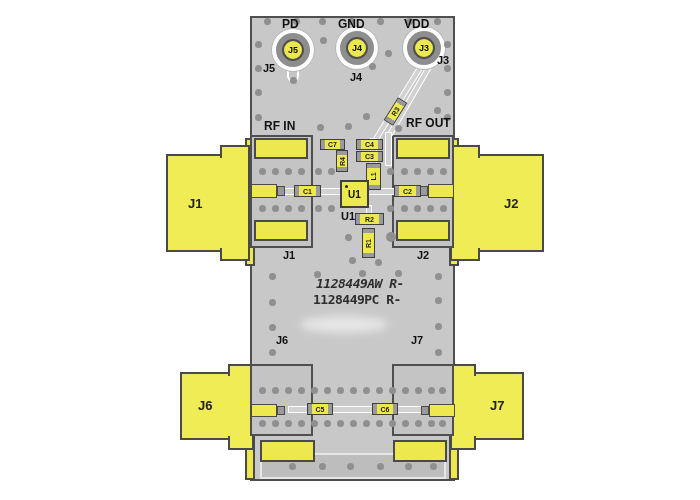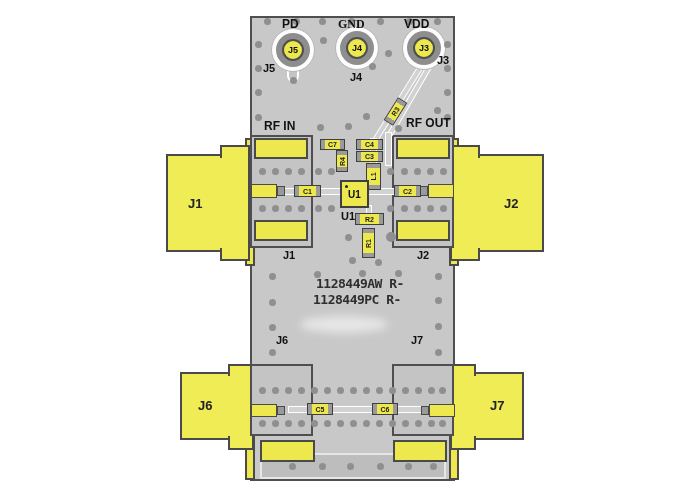--- a/index.html
+++ b/index.html
@@ -165,31 +165,31 @@
     </div>
 
   <div class="abs chip" style="left:340px;top:180px;width:29px;height:28px;">
     <div class="pin1"></div>
     <span>U1</span>
   </div>
 
   <div class="abs smudge" style="left:300px;top:316px;width:88px;height:17px;"></div>
 
   <div class="abs silk s12" style="left:282px;top:17px;">PD</div>
-  <div class="abs silk s12" style="left:338px;top:17px;font-family:Liberation Serif, serif;">GND</div>
+  <div class="abs silk s12" style="left:338px;top:17px;">GND</div>
   <div class="abs silk s12" style="left:404px;top:17px;">VDD</div>
   <div class="abs silk s11" style="left:263px;top:62px;">J5</div>
   <div class="abs silk s11" style="left:350px;top:71px;">J4</div>
   <div class="abs silk s11" style="left:437px;top:54px;">J3</div>
   <div class="abs silk s12" style="left:264px;top:119px;">RF IN</div>
   <div class="abs silk s12" style="left:406px;top:116px;">RF OUT</div>
   <div class="abs silk s11" style="left:283px;top:249px;">J1</div>
   <div class="abs silk s11" style="left:417px;top:249px;">J2</div>
   <div class="abs silk s11" style="left:341px;top:210px;">U1</div>
-  <div class="abs partnum" style="left:316px;top:276px;">1128449AW R-</div>
+  <div class="abs partnum" style="left:316px;top:276px;font-style:italic;">1128449AW R-</div>
   <div class="abs partnum" style="left:313px;top:292px;">1128449PC R-</div>
   <div class="abs silk s11" style="left:276px;top:334px;">J6</div>
   <div class="abs silk s11" style="left:411px;top:334px;">J7</div>
 
 <div class="abs via" style="left: 263.5px; top: 17.5px; width: 7px; height: 7px;"></div>
     <div class="abs via" style="left: 292.5px; top: 17.5px; width: 7px; height: 7px;"></div>
     <div class="abs via" style="left: 318.5px; top: 17.5px; width: 7px; height: 7px;"></div>
     <div class="abs via" style="left: 347.5px; top: 17.5px; width: 7px; height: 7px;"></div>
     <div class="abs via" style="left: 376.5px; top: 17.5px; width: 7px; height: 7px;"></div>
     <div class="abs via" style="left: 405.5px; top: 17.5px; width: 7px; height: 7px;"></div>

